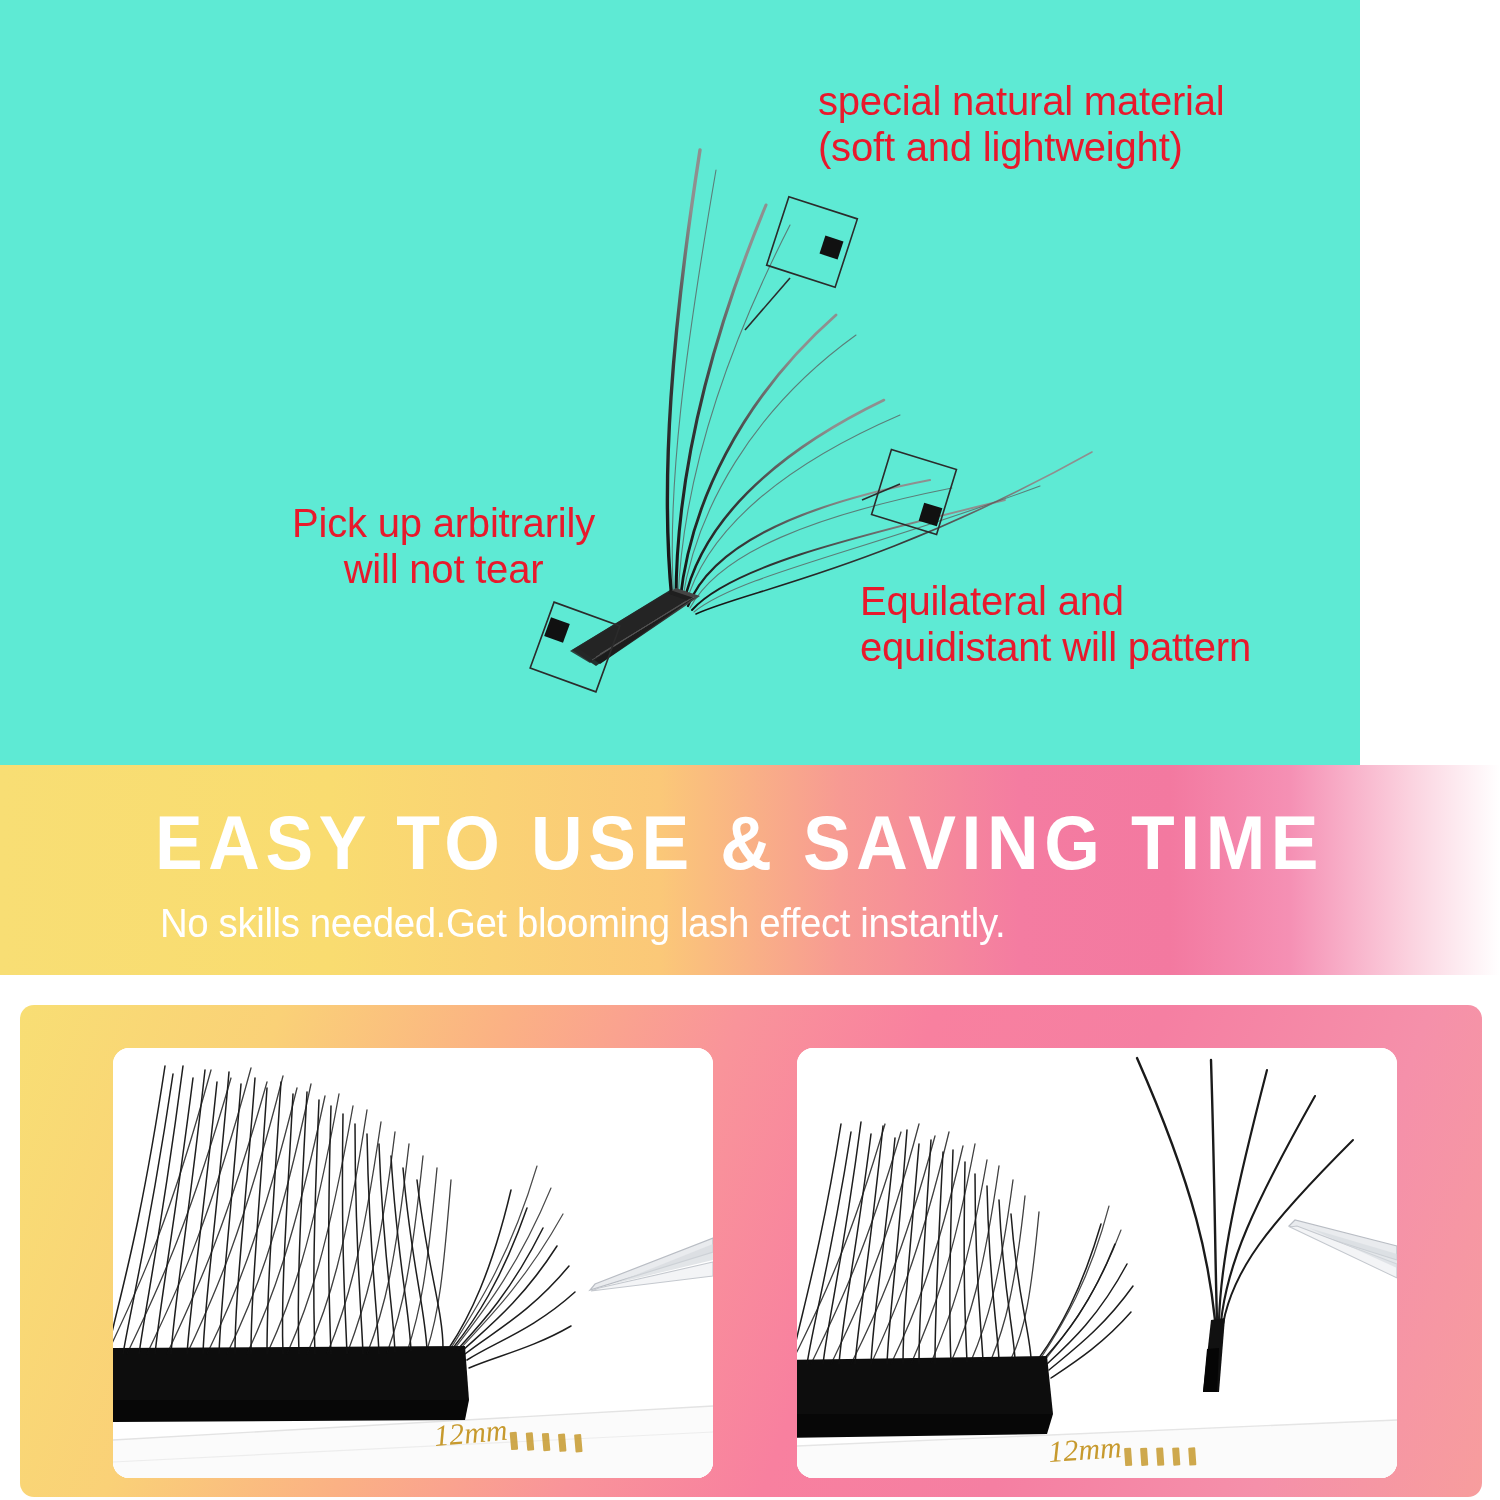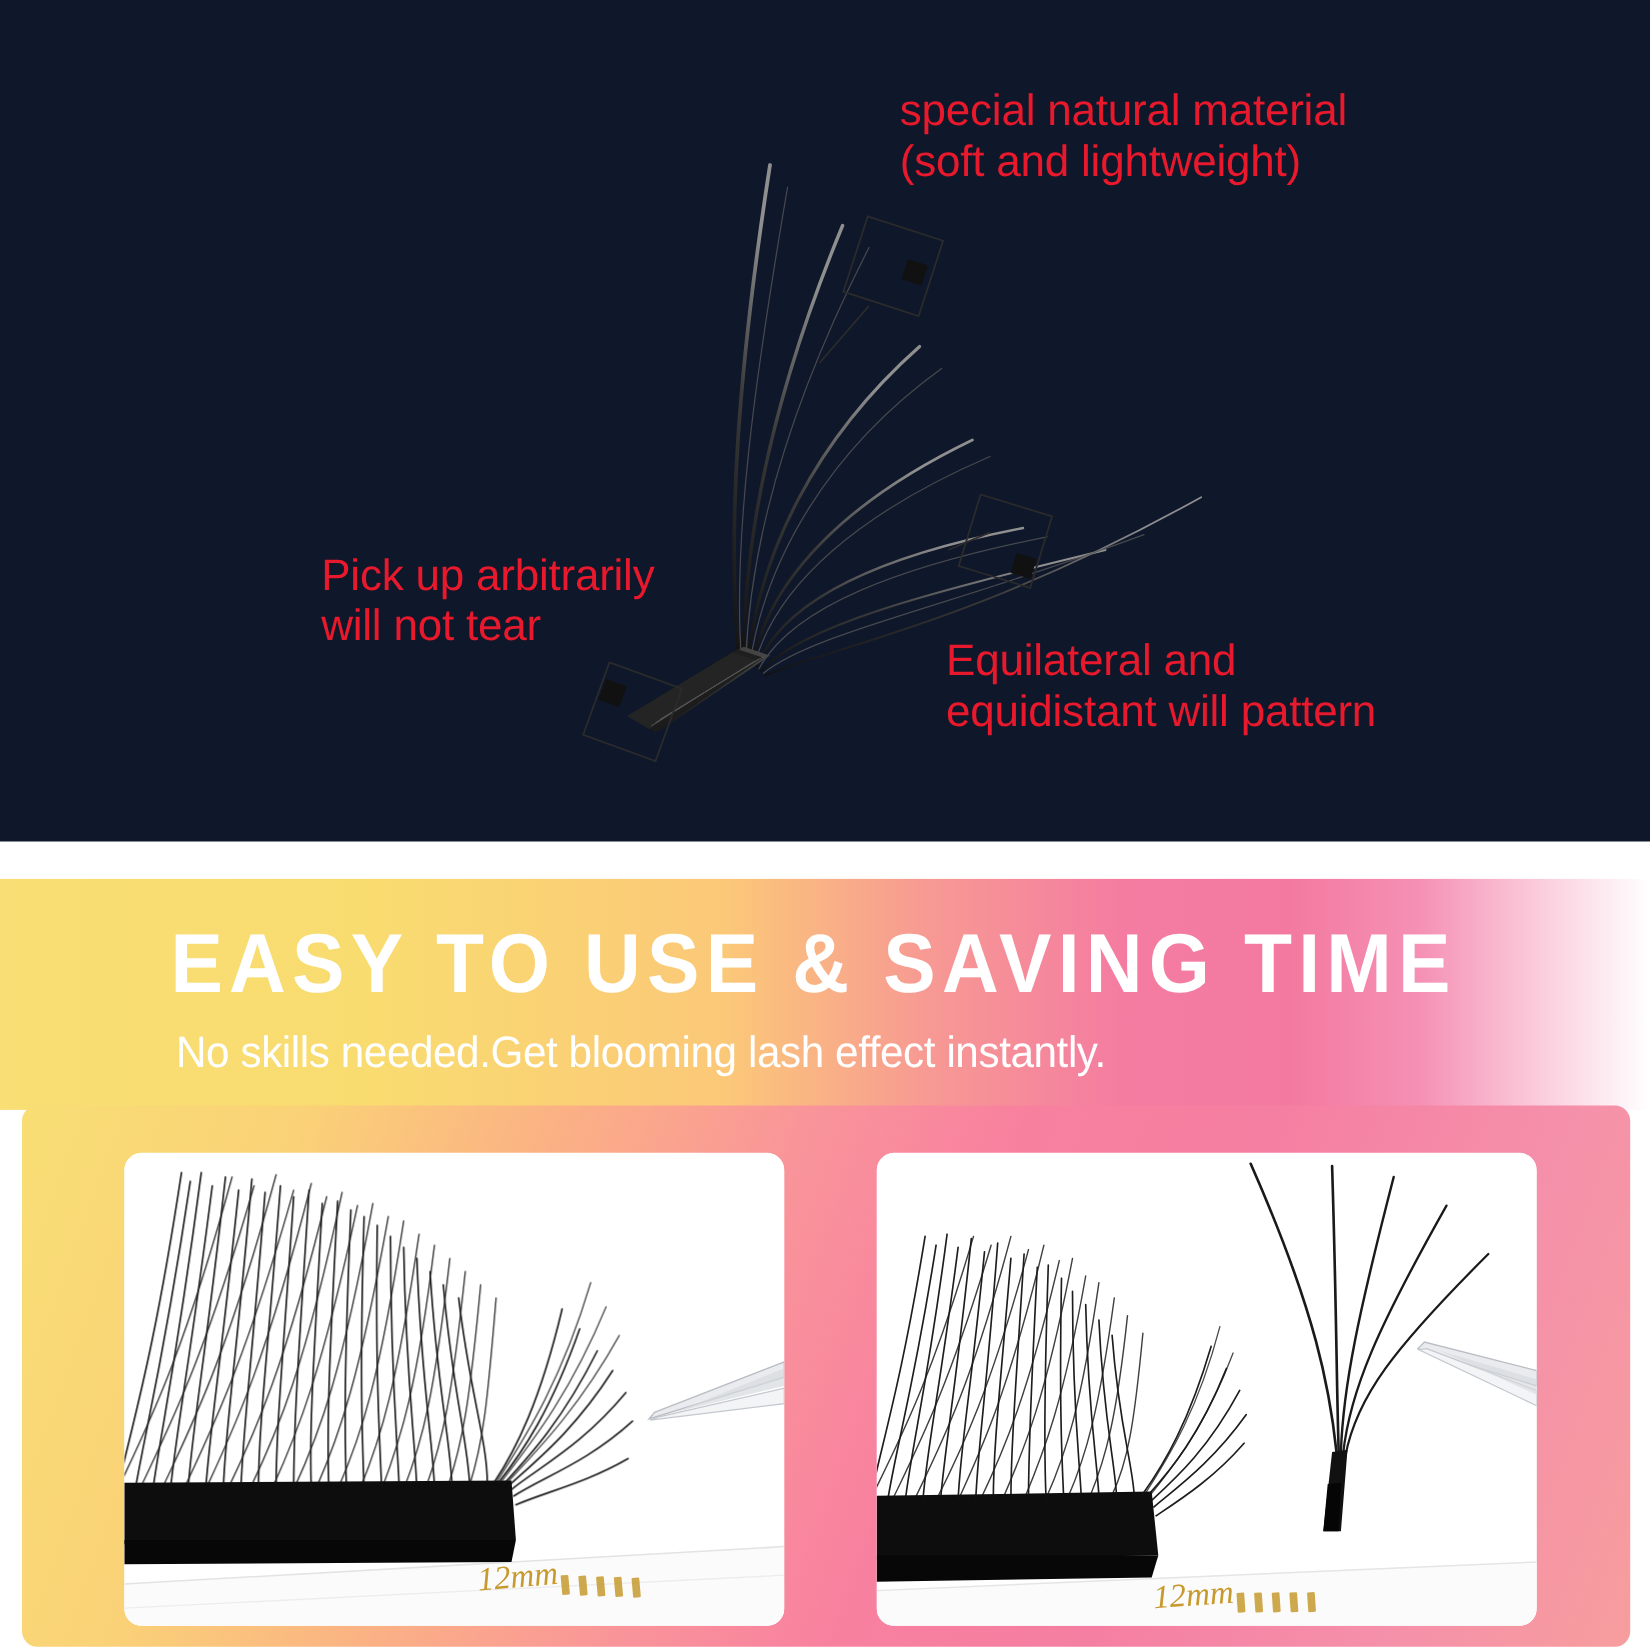--- a/index.html
+++ b/index.html
@@ -7,53 +7,52 @@
   html, body {
     width:1500px; height:1500px;
     background:#ffffff;
     font-family:"Liberation Sans", sans-serif;
     overflow:hidden;
   }
   .page { position:relative; width:1500px; height:1500px; background:#fff; }
 
   
   .diagram-section {
-    position:absolute; left:0; top:0; width:1500px; height:765px;
-    background:#0f172a;
+    position:absolute; left:0; top:0; width:1360px; height:765px;
+    background:#5eead4;
   }
   .diagram-svg { position:absolute; left:0; top:0; width:1500px; height:765px; }
 
   .callout-label {
     position:absolute;
     color:#E8192C;
     font-size:40px;
     line-height:1.16;
     letter-spacing:-0.2px;
     white-space:pre-line;
     font-weight:400;
   }
   .label-material { left:818px; top:78px; }
-  .label-pickup   { left:292px; top:500px; }
+  .label-pickup   { left:292px; top:500px;text-align:center; }
   .label-pattern  { left:860px; top:578px; }
 
   
   .banner {
     position:absolute; left:0; top:765px; width:1500px; height:210px;
     background:linear-gradient(to right,
        #F8DE74 0%,
        #F9DC70 22%,
        #FBC878 44%,
        #F79A93 56%,
        #F47CA1 68%,
        #F379A0 78%,
        #F590B4 86%,
        #FBD2DF 94%,
        #FFFFFF 100%);
     overflow:hidden;
-    margin-top:34px;
   }
   .banner-title {
     position:absolute; left:155px; top:40px;
     color:#ffffff;
     font-size:76px;
     font-weight:700;
     letter-spacing:6px;
     line-height:1;
     white-space:nowrap;
     transform:scaleX(0.94);

